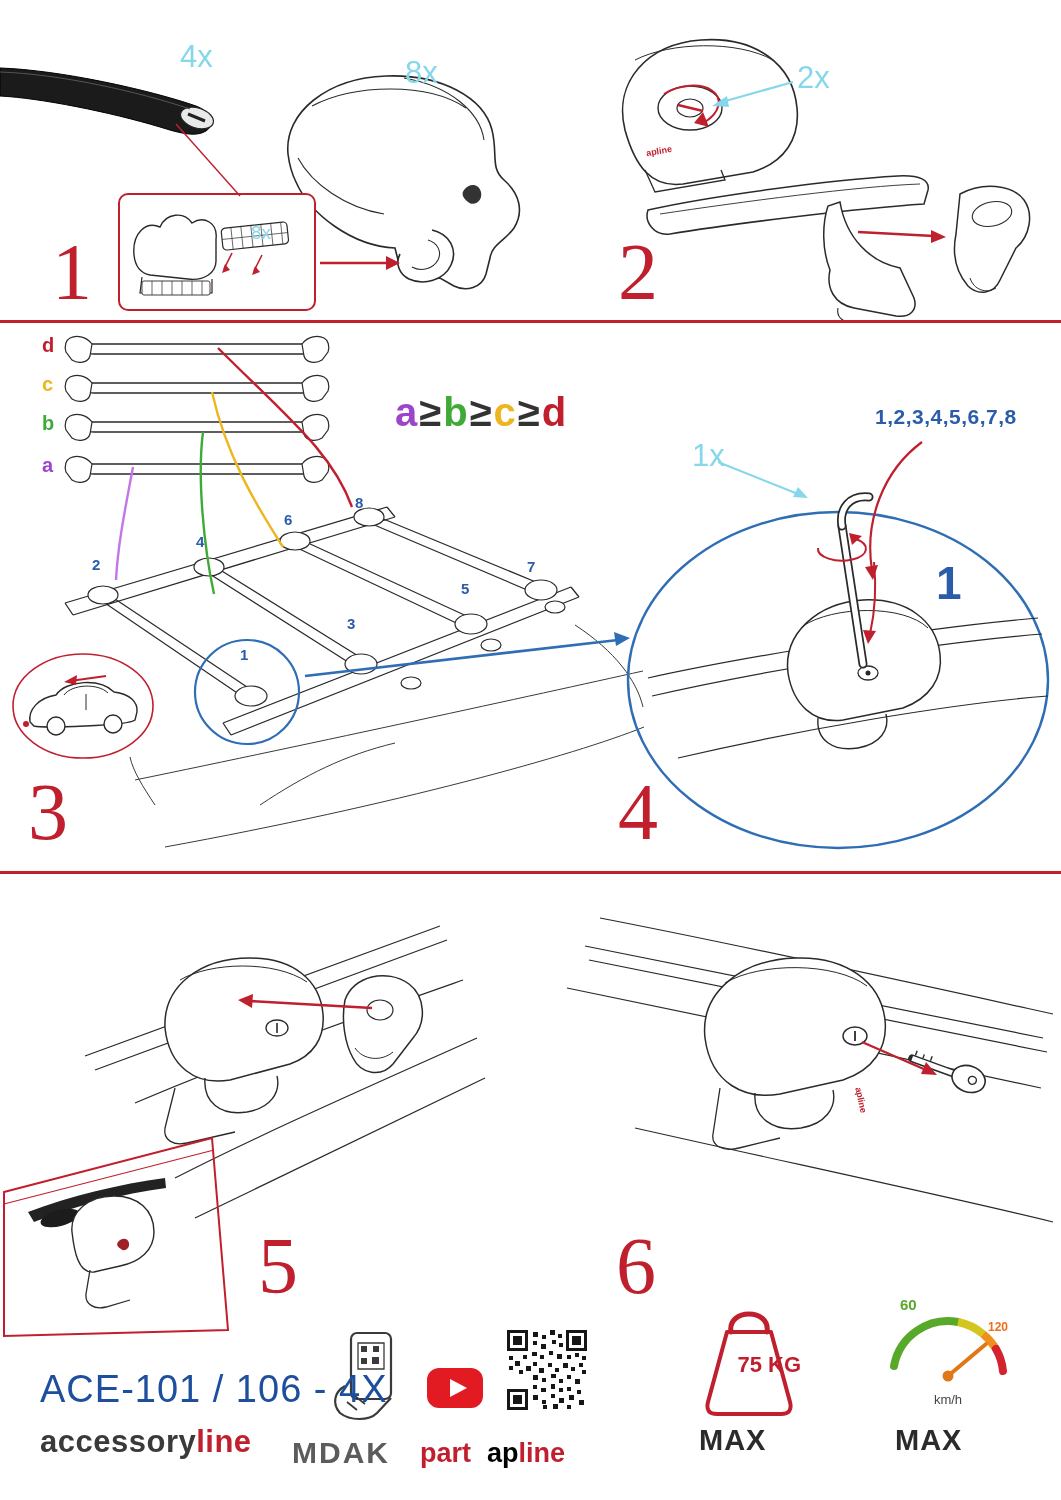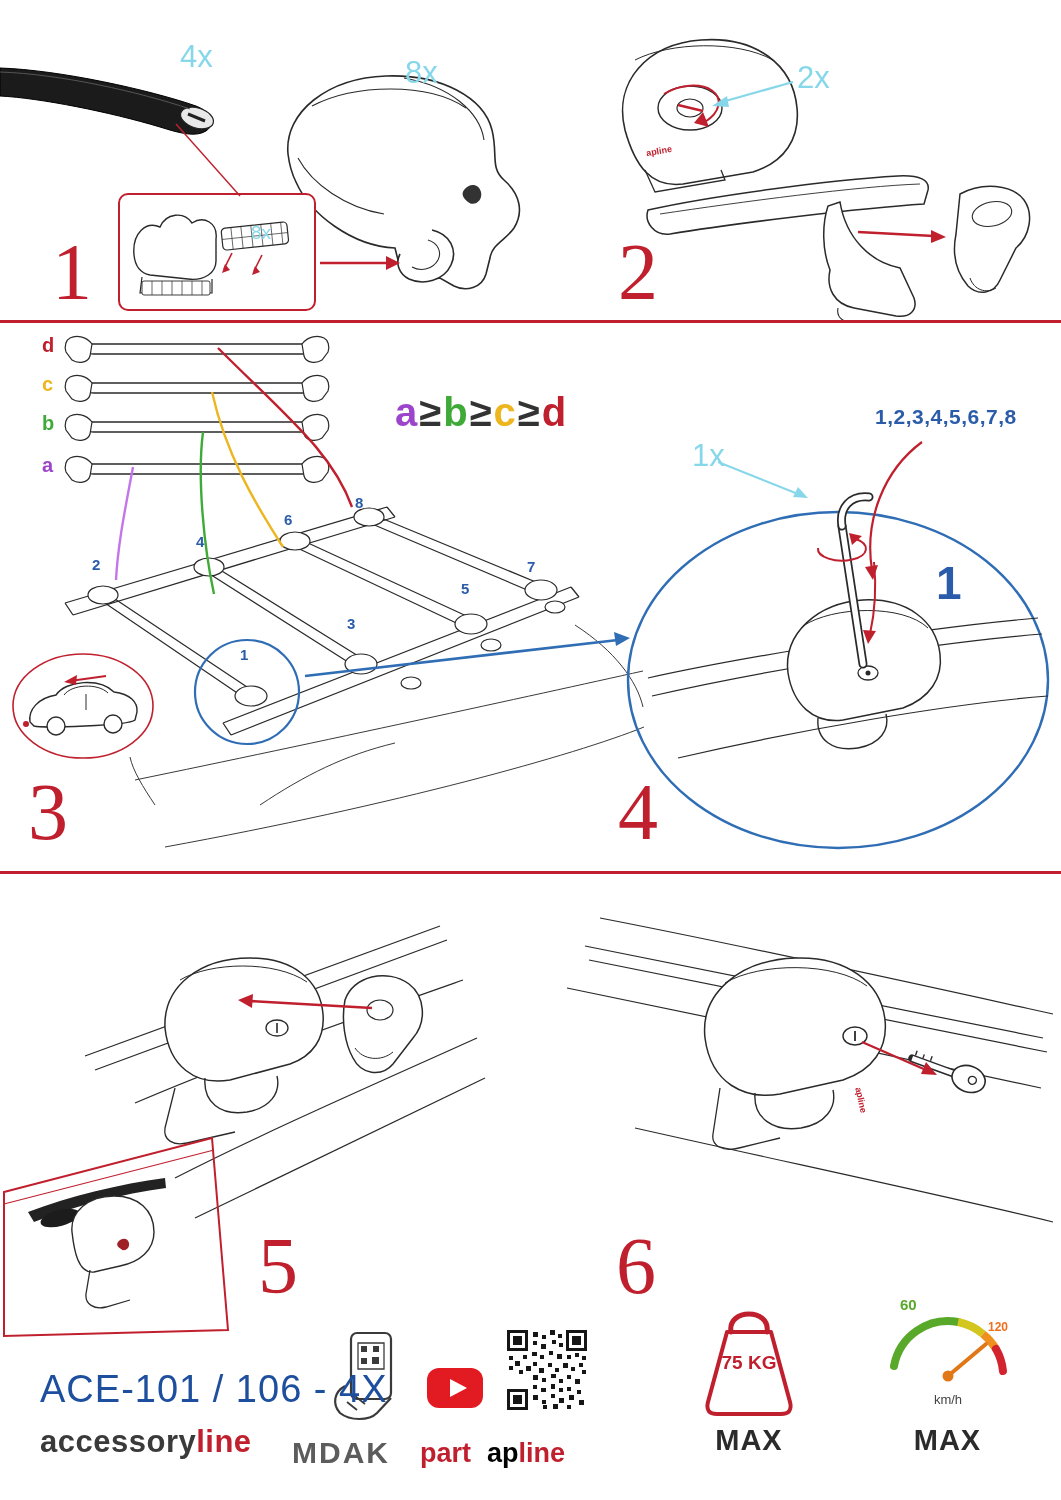--- a/index.html
+++ b/index.html
@@ -24,22 +24,22 @@
   .divider{position:absolute;left:0;width:1061px;height:3px;background:var(--red);z-index:5}
   .inset-box{position:absolute;border:2px solid var(--red);border-radius:10px;background:#fff;z-index:10}
   .brandmark{font-size:9px;font-weight:700;color:var(--red);z-index:35}
   .model{font-size:38px;font-weight:400;color:var(--modelblue);letter-spacing:1px}
   .brandline{font-size:31px;font-weight:700;letter-spacing:.5px}
   .brandline .b1{color:#3a3a3a}.brandline .b2{color:var(--red)}
   .logo-mdak{font-size:30px;font-weight:700;color:#5c5c5c;letter-spacing:2px}
   .logo-ipqi{font-size:27px;font-weight:600;color:var(--red)}
   .logo-apline{font-size:27px;font-weight:600}
   .logo-apline .b1{color:#000000}.logo-apline .b2{color:var(--red)}
-  .kg{font-size:19px;font-weight:700;color:var(--red);text-align:center}
-  .max{font-size:29px;font-weight:700;color:var(--dark);text-align:center;letter-spacing:1px}
+  .kg{font-size:22px;font-weight:700;color:var(--red);text-align:right}
+  .max{font-size:29px;font-weight:700;color:var(--dark);letter-spacing:1px}
   .gauge-lo{font-size:15px;font-weight:700;color:#58a829}
   .gauge-hi{font-size:12px;font-weight:700;color:#ef6f1d}
   .gauge-unit{font-size:13px;font-weight:400;color:#444;text-align:center}
   path,ellipse,circle,rect,line{vector-effect:non-scaling-stroke}
 </style>
 </head>
 <body>
 
 <div class="page">
 

